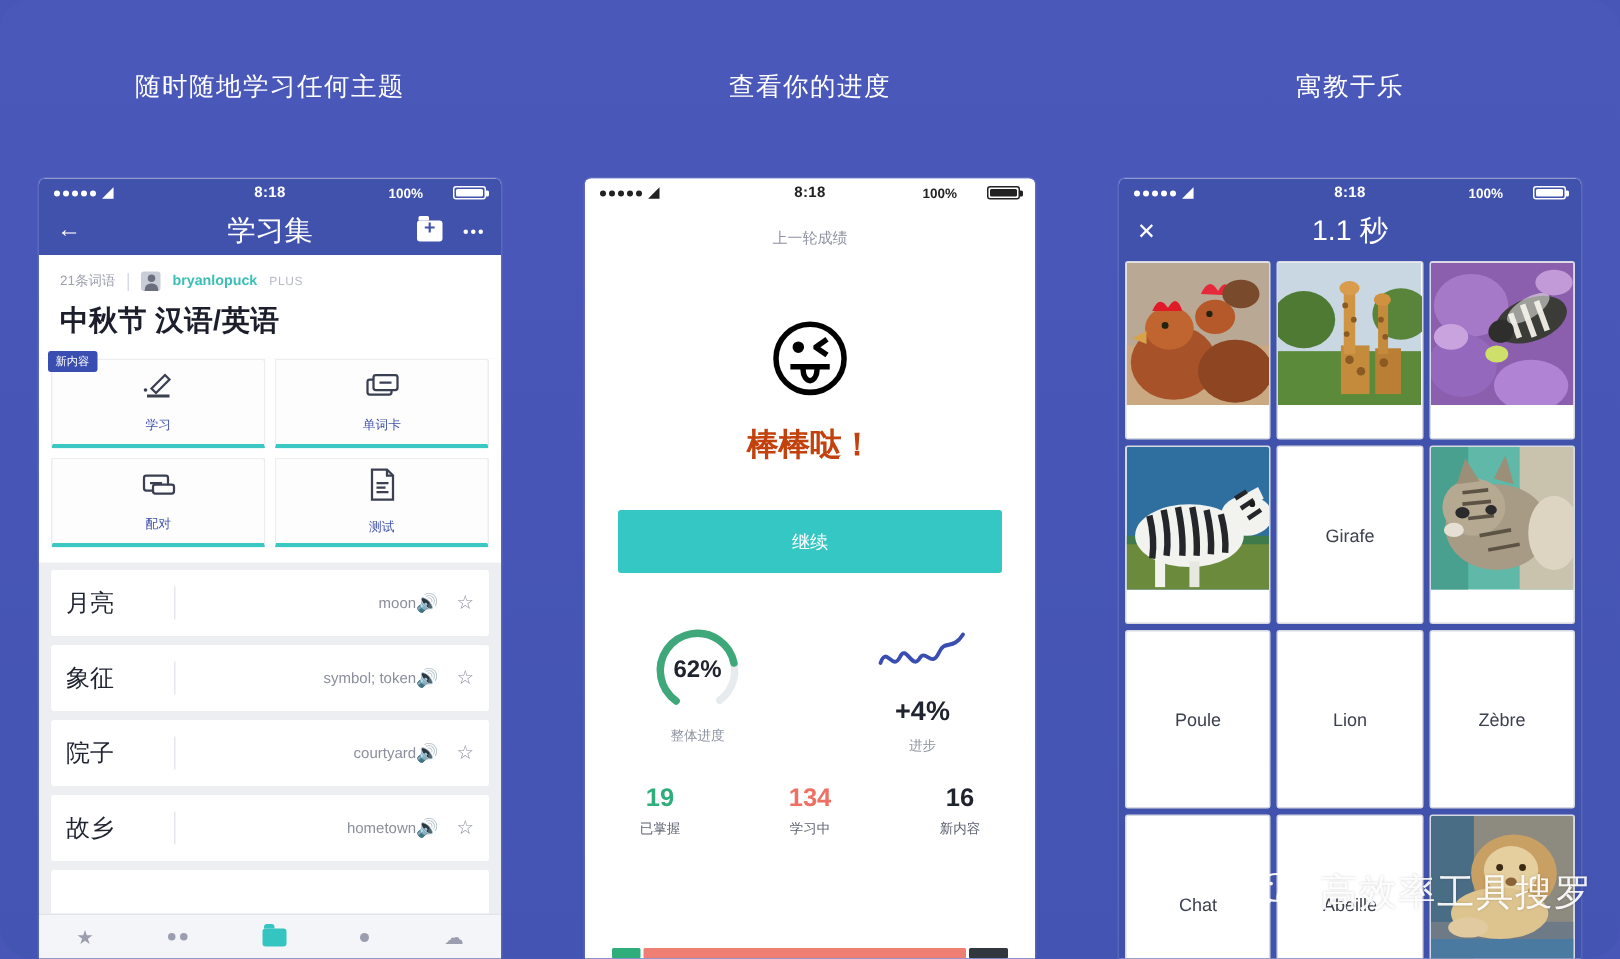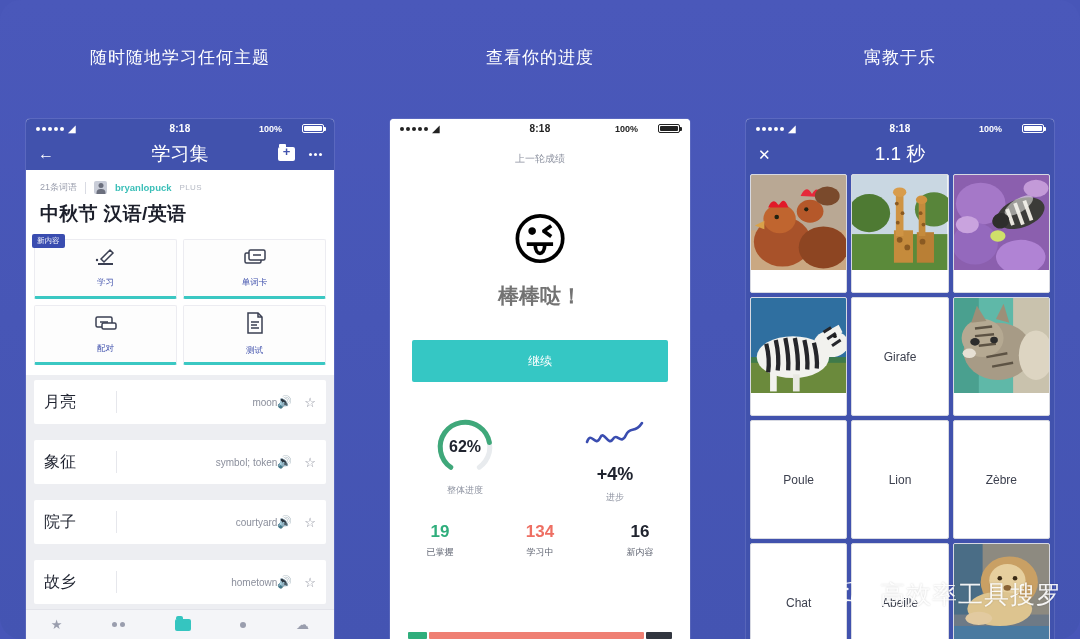--- a/index.html
+++ b/index.html
@@ -146,21 +146,21 @@
   .badge-new {
     position: absolute; left: -3px; top: -6px;
     background: #3a4db0; color: #fff; font-size: 7.5px;
     padding: 2px 5px; border-radius: 2px;
   }
   .mi { color: #3a3f52; }
 
   
   .terms { padding: 5px 8px 0 8px; }
   .term-row {
-    background: #ffffff; border-radius: 2px; margin-bottom: 16px;
+    background: #ffffff; border-radius: 2px; margin-bottom: 6px;
     height: 44px; display: flex; align-items: center; padding: 0 10px;
   }
   .term-word { font-size: 16px; color: #1f2330; width: 72px; }
   .term-div { width: 1px; height: 22px; background: #e6e7ec; margin-right: 12px; }
   .term-def { font-size: 10px; color: #8b8f9c; flex: 1; text-align: right; }
   .term-acts { display: flex; align-items: center; gap: 12px; color: #6e7382; }
   .spk { font-size: 12px; }
   .star { font-size: 13px; color: #8b8f9c; }
 
   
@@ -174,21 +174,21 @@
   .tabdots i { width:5px;height:5px;border-radius:50%;background:#9a9eae;display:block;}
   .folder-sh { width: 16px; height: 12px; background: #35c5c0; border-radius: 2px; position: relative; }
   .folder-sh::before { content:""; position:absolute; left:1px; top:-3px; width:7px;height:3px;background:#35c5c0;border-radius:2px 2px 0 0;}
   .dot-sm { width:6px;height:6px;border-radius:50%;background:#9a9eae;}
 
   
   .p2-body { background: #fff; height: calc(100% - 19px); position: relative; }
   .p2-head { text-align: center; font-size: 10px; color: #8d92a0; padding-top: 14px; }
   .emoji-wrap { text-align: center; padding-top: 46px; }
   .emoji { font-size: 56px; line-height: 1; }
-  .p2-msg { text-align: center; font-size: 21px; font-weight: bold; color: #737373; padding-top: 14px; }
+  .p2-msg { text-align: center; font-size: 21px; font-weight: bold; color: #c2410c; padding-top: 14px; }
   .cta {
     margin: 30px 22px 0 22px; height: 42px; background: #35c7c4; border-radius: 2px;
     display: flex; align-items: center; justify-content: center;
     color: #ffffff; font-size: 12px; cursor: pointer;
   }
   .stats2 { display: flex; padding: 34px 0 0 0; }
   .stat2 { flex: 1; display: flex; flex-direction: column; align-items: center; gap: 6px; }
   .ring { position: relative; width: 62px; height: 62px; }
   .ring svg { width: 62px; height: 62px; display: block; }
   .ring-val {

